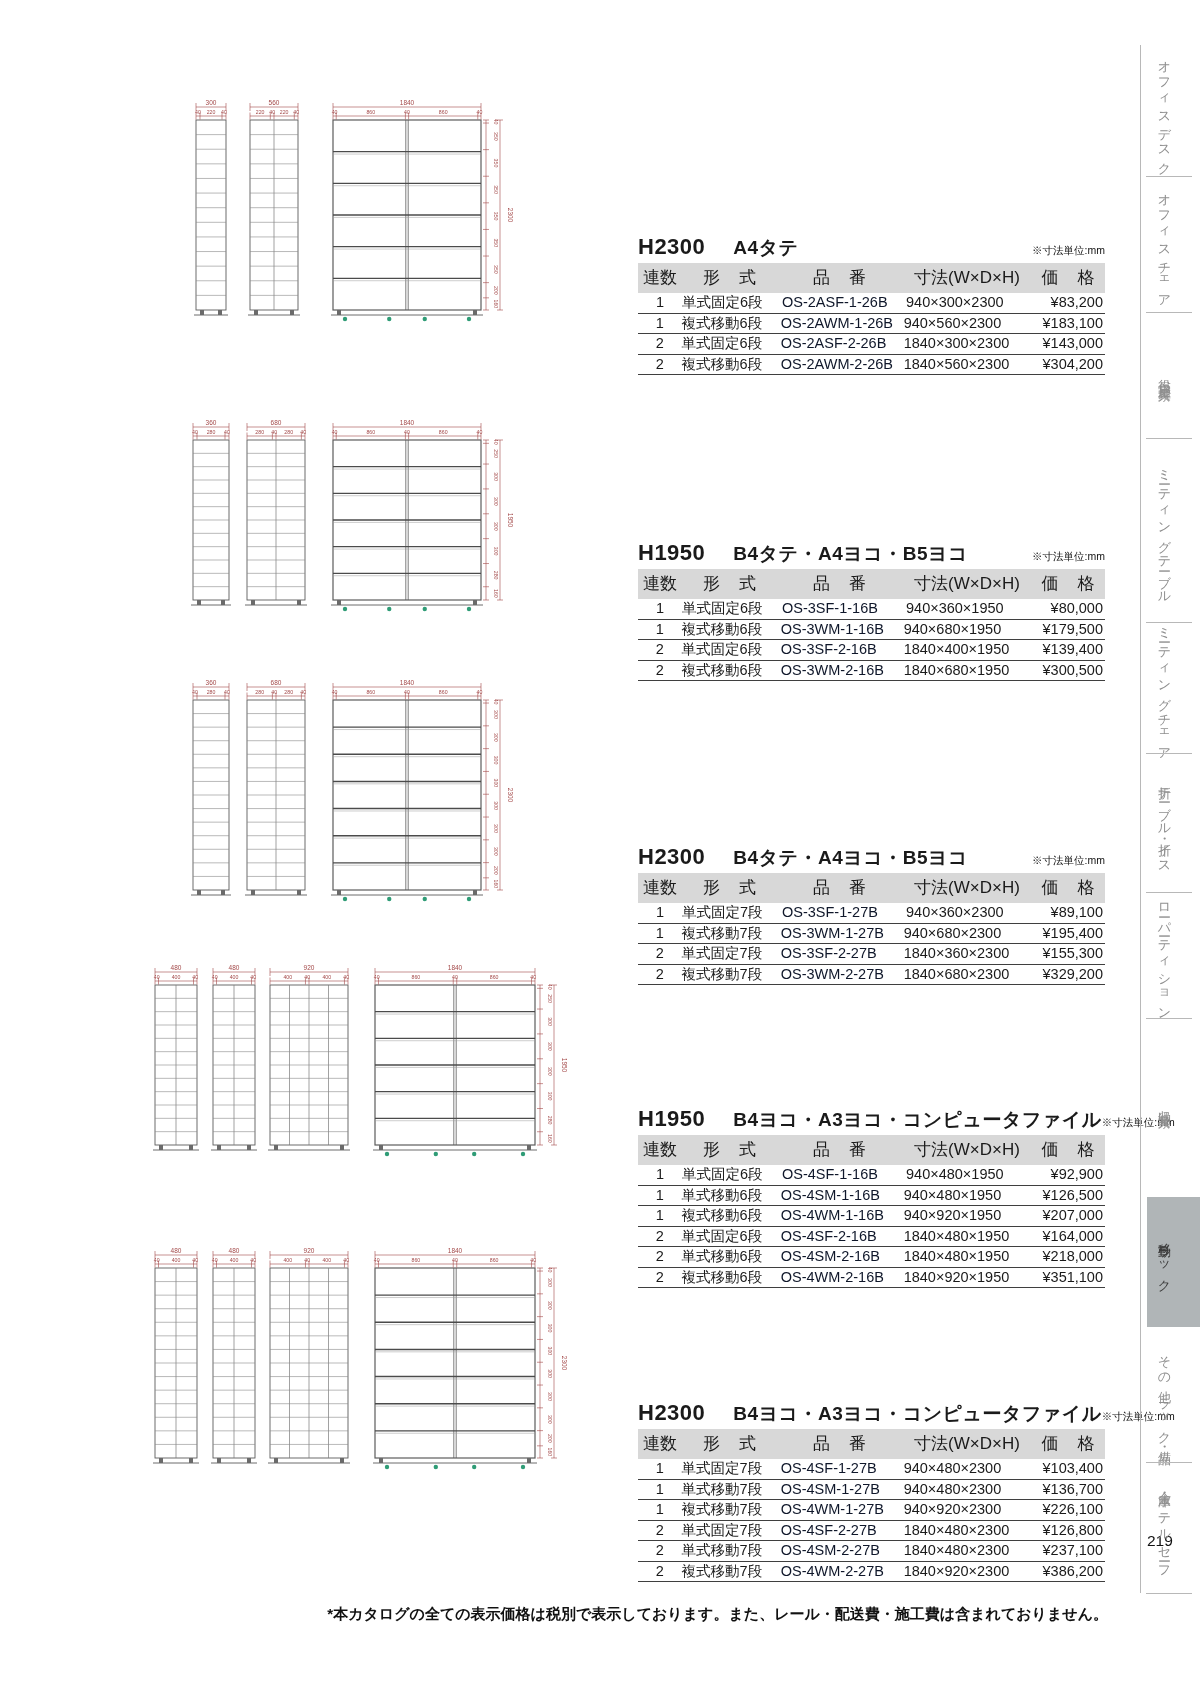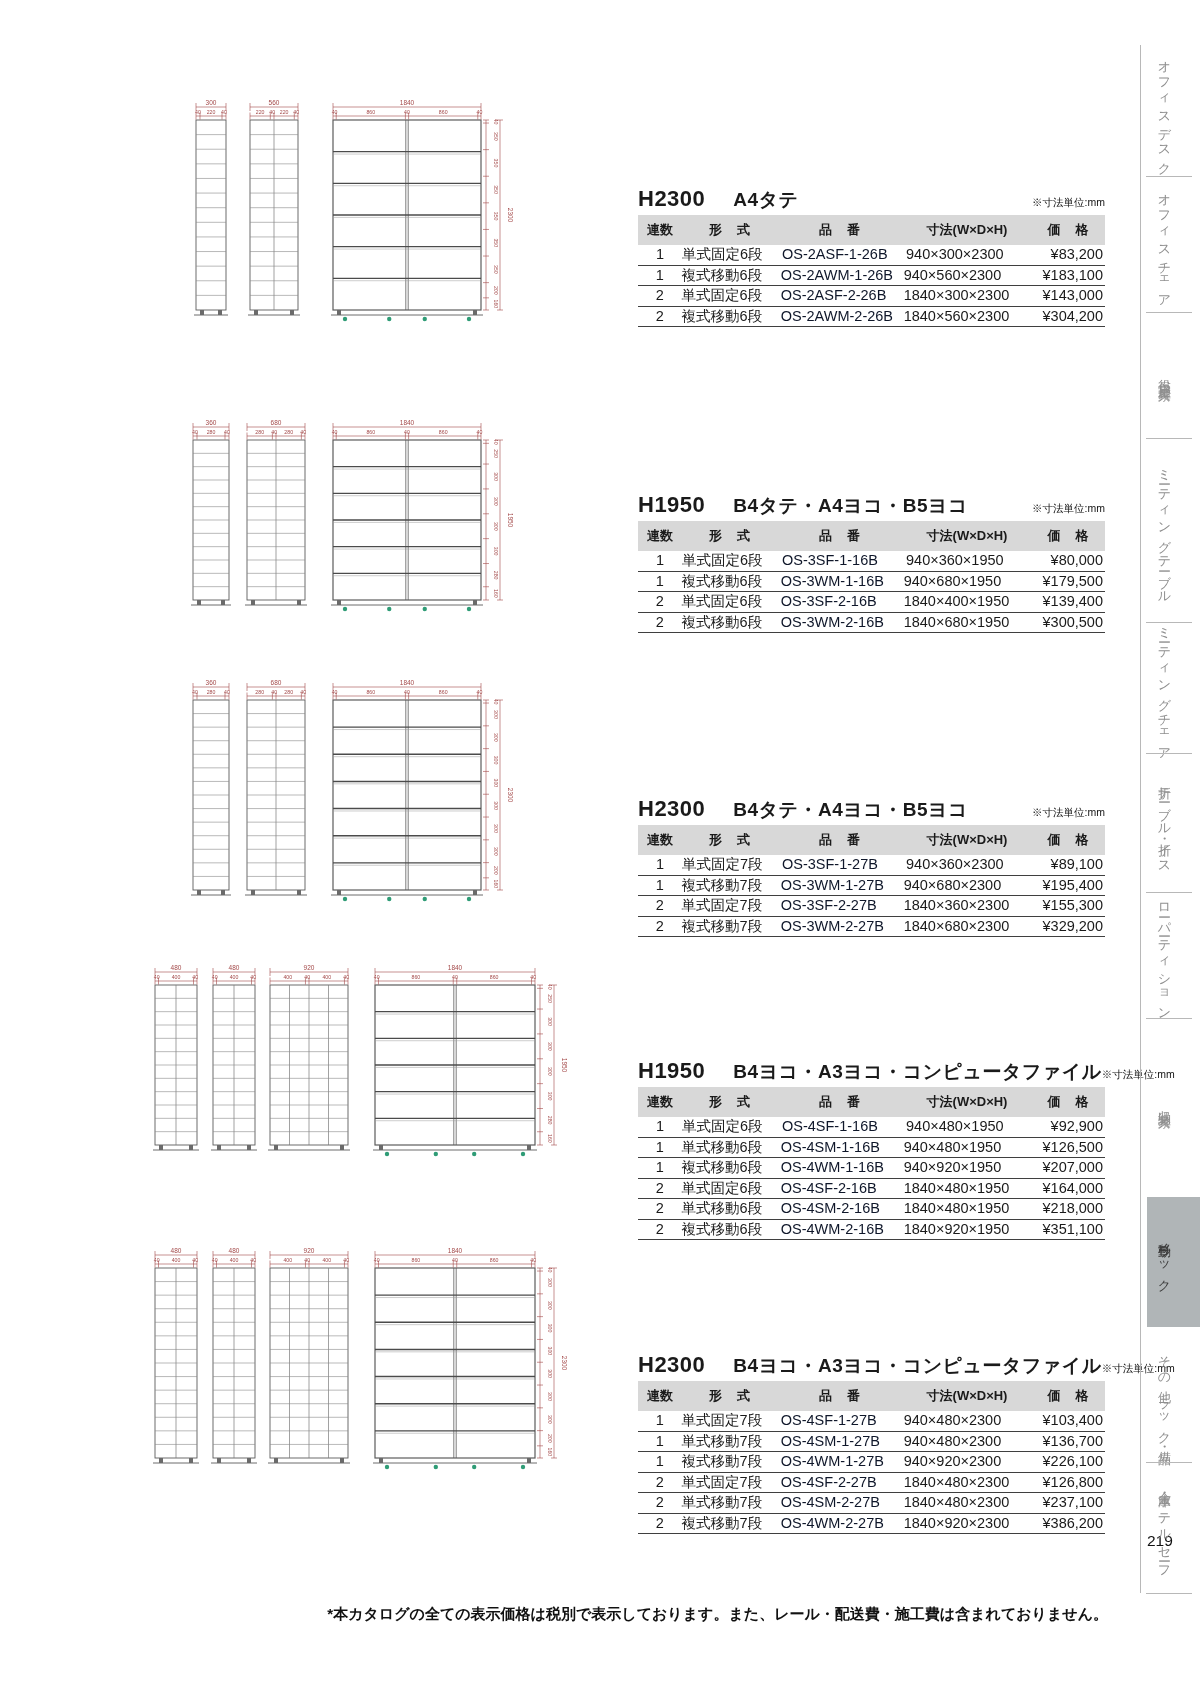--- a/index.html
+++ b/index.html
@@ -2,26 +2,26 @@
 <html><head>
 <meta charset="utf-8">
 <style>
   html,body{margin:0;padding:0;}
   body{
     width:1200px;height:1697px;position:relative;background:#ffffff;
     font-family:"Liberation Sans",sans-serif;color:#1a1a1a;overflow:hidden;
   }
   #diagrams-svg{position:absolute;left:0;top:0;z-index:0;}
   #tables-root{position:absolute;left:0;top:0;width:1200px;height:1697px;z-index:1;}
-  .group{position:absolute;left:638px;width:467px;}
+  .group{position:absolute;left:638px;width:467px;margin-top:48px;}
   .title-row{display:flex;align-items:baseline;height:26px;margin-bottom:3px;white-space:nowrap;}
   .h-title{font-size:22px;font-weight:bold;letter-spacing:.5px;}
   .h-sub{font-size:19px;font-weight:bold;margin-left:28px;letter-spacing:.5px;}
   .unit-note{margin-left:auto;font-size:10.5px;color:#111;font-weight:normal;}
-  .thead{display:flex;background:#d8d8d8;height:30px;line-height:30px;font-weight:bold;font-size:13px;}
+  .thead{display:flex;background:#d8d8d8;height:30px;line-height:30px;font-weight:normal;font-size:17px;}
   .trow{display:flex;height:19.5px;line-height:19.5px;font-size:14.5px;border-bottom:1.5px solid #3f3f3f;white-space:nowrap;}
   .c0{width:44px;text-align:center;}
   .c1{width:96px;text-align:left;}
   .c2{width:124px;text-align:left;padding-left:4px;}
   .c3{width:130px;text-align:left;padding-right:10px;}
   .c4{flex:1;text-align:right;padding-right:2px;}
   .thead .c1,.thead .c2{text-align:center;padding-left:0;letter-spacing:1px;}
   .thead .c3{text-align:center;padding-right:0;}
   .thead .c4{text-align:center;padding-right:0;letter-spacing:1px;}
   .trow .c2{color:#0f172a;}

